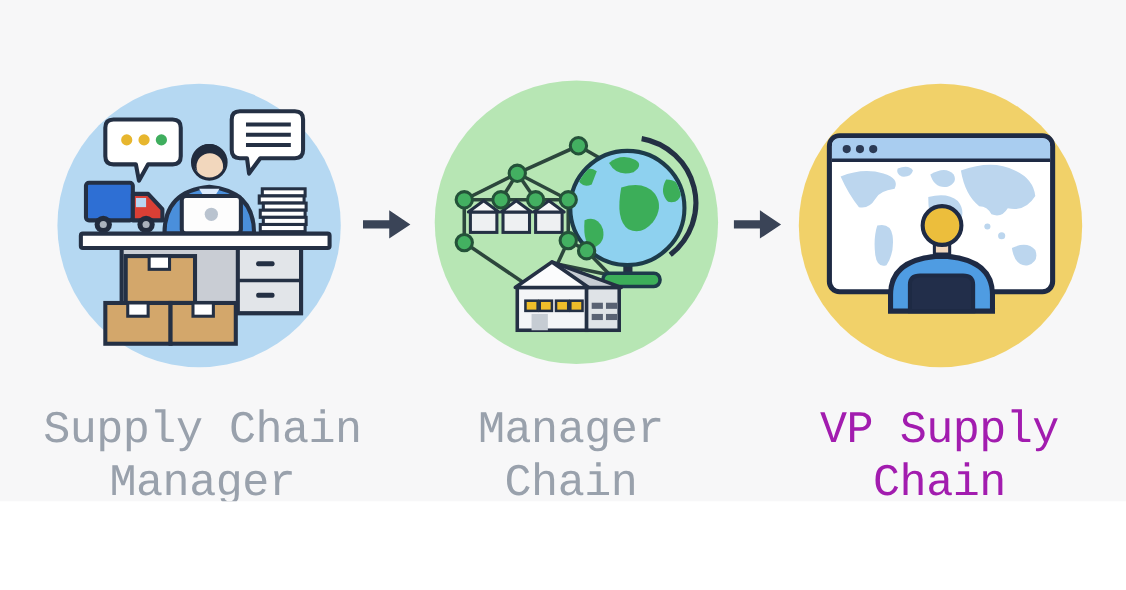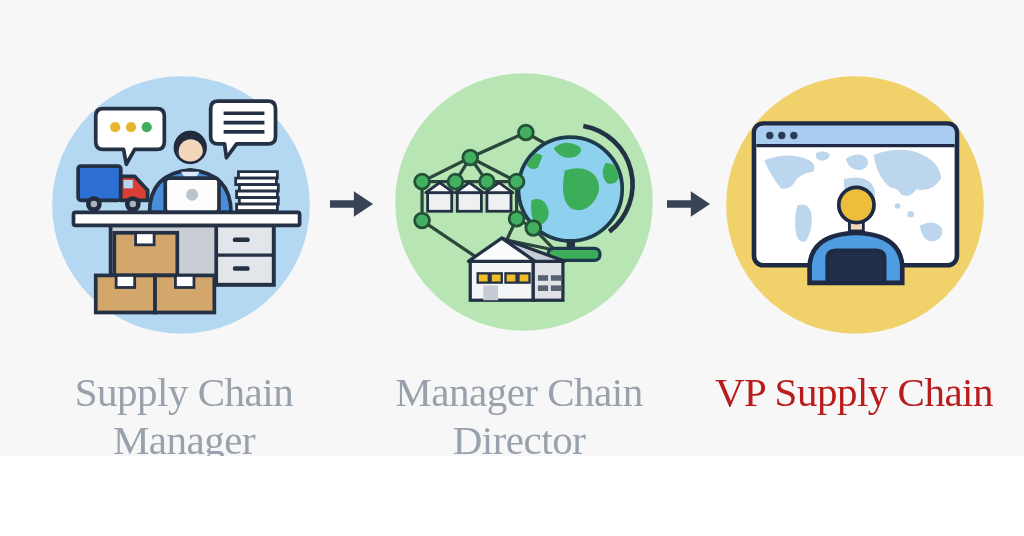--- a/index.html
+++ b/index.html
@@ -1,20 +1,20 @@
 <!DOCTYPE html>
 <html><head>
 <meta charset="utf-8">
 <style>
   html,body{margin:0;padding:0;}
   .canvas{
     position:relative;
     width:1024px;height:456px;
     overflow:hidden;
-    font-family:Liberation Serif, serif;
+    font-family:Liberation Mono, monospace;
   }
   .circle-wrap{position:absolute;width:278px;height:278px;}
   .circle-wrap svg{display:block;width:100%;height:100%;}
   .pos-c1{left:42px;top:66px;}
   .pos-c2{left:385px;top:63px;}
   .pos-c3{left:716px;top:66px;}
   .arrow{position:absolute;width:44px;height:28px;}
   .arrow svg{display:block;width:100%;height:100%;}
   .pos-a1{left:330px;top:190px;}
   .pos-a2{left:667px;top:190px;}
@@ -232,15 +232,15 @@
         <rect x="144" y="164" width="15" height="14" fill="#f2d7bd" stroke="#1e2a44" stroke-width="3"></rect>
         <circle cx="151.5" cy="150" r="19" fill="#ecbe3c" stroke="#1e2a44" stroke-width="4"></circle>
         <path d="M101,234 v-16 q0,-36 50,-38 q50,2 50,38 v16 z" fill="#4f9ce2" stroke="#1e2a44" stroke-width="5"></path>
         <path d="M120,234 v-26 q0,-9 10,-9 h42 q10,0 10,9 v26 z" fill="#222e4a" stroke="#1e2a44" stroke-width="4"></path>
       </g>
     </svg>
   </div>
 
   <div class="step-label pos-l1" style="color: rgb(153, 161, 172);">Supply Chain Manager</div>
   <div class="step-label pos-l2" style="color: rgb(153, 161, 172);">Manager Chain Director</div>
-  <div class="step-label pos-l3" style="color: #b91c1c;">VP Supply Chain</div>
+  <div class="step-label pos-l3" style="color: #a21caf;">VP Supply Chain</div>
 
 </div>
 
 </body></html>

